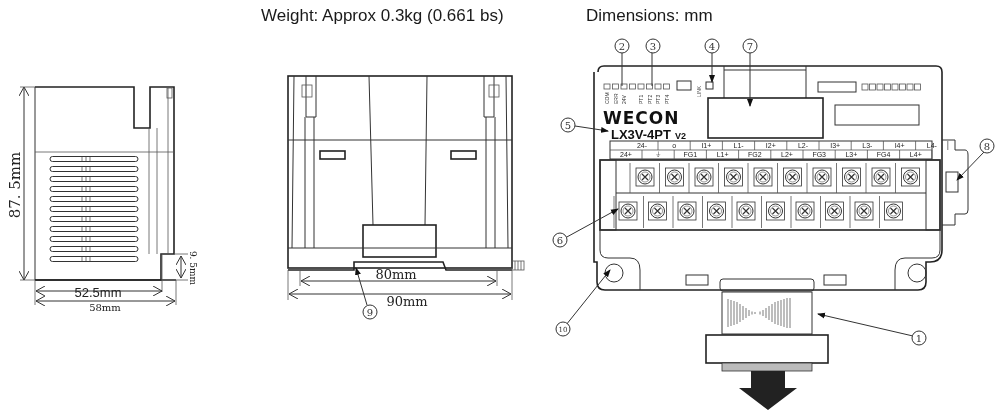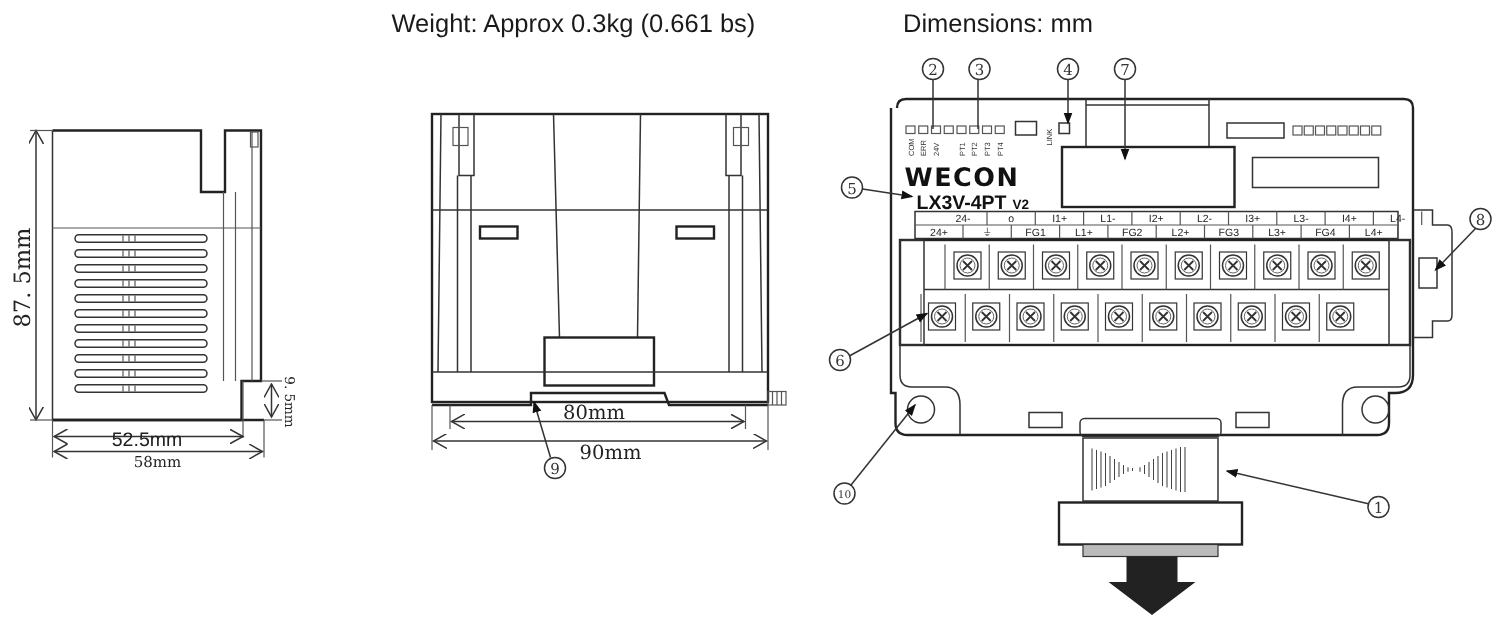--- a/index.html
+++ b/index.html
@@ -1,19 +1,19 @@
 <!DOCTYPE html>
 <html><head>
   <meta charset="utf-8">
   <style>
     html, body { margin: 0; padding: 0; background: #ffffff; }
     body { width: 1000px; height: 412px; position: relative; overflow: hidden; font-family: "DejaVu Sans", sans-serif; }
     .header { position: absolute; top: 4px; left: 2px; width: 987px; height: 30px; }
     .header .weight { position: absolute; left: 259px; top: 2px; font-size: 17px; color: #1a1a1a; font-family: "Liberation Sans", sans-serif; }
-    .header .dims { position: absolute; left: 584px; top: 2px; font-size: 17px; color: #1a1a1a; font-family: "Liberation Sans", sans-serif; margin-left: 16px; }
+    .header .dims { position: absolute; left: 584px; top: 2px; font-size: 17px; color: #1a1a1a; font-family: "Liberation Sans", sans-serif; }
     svg { position: absolute; left: 0; top: 0; }
     .ln { stroke: #333; stroke-width: 1; fill: none; }
     .lnb { stroke: #222; stroke-width: 1.6; fill: none; }
     .thin { stroke: #555; stroke-width: 0.8; fill: none; }
     .dimtxt { font-family: "DejaVu Serif", serif; font-size: 12px; fill: #222; }
     .dimtxt2 { font-family: "Liberation Sans", sans-serif; font-size: 13px; fill: #222; }
     .call { font-family: "DejaVu Serif", serif; font-size: 10px; fill: #333; text-anchor: middle; }
     .tlab { font-family: "Liberation Sans", sans-serif; font-size: 7px; fill: #222; text-anchor: middle; }
     .brand { font-family: "DejaVu Sans", sans-serif; font-weight: bold; font-size: 17px; fill: #111; letter-spacing: 1px; }
     .model { font-family: "Liberation Sans", sans-serif; font-weight: bold; font-size: 13px; fill: #111; }

